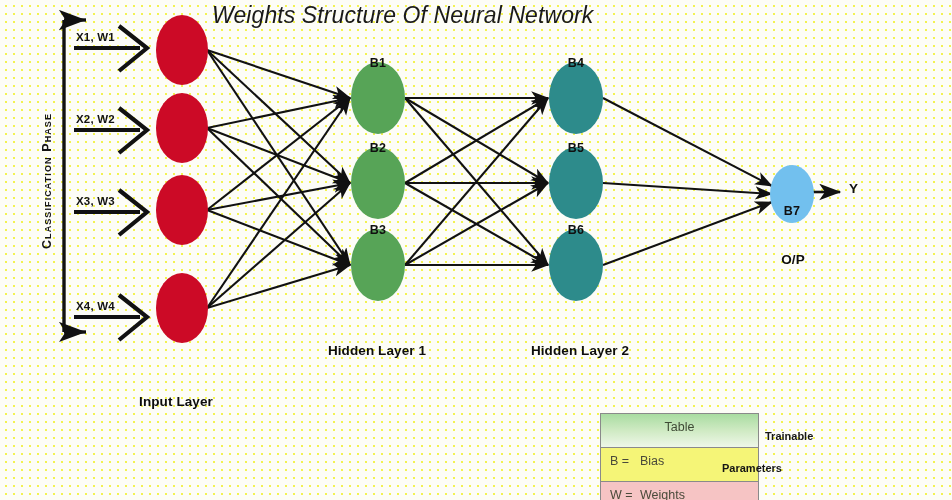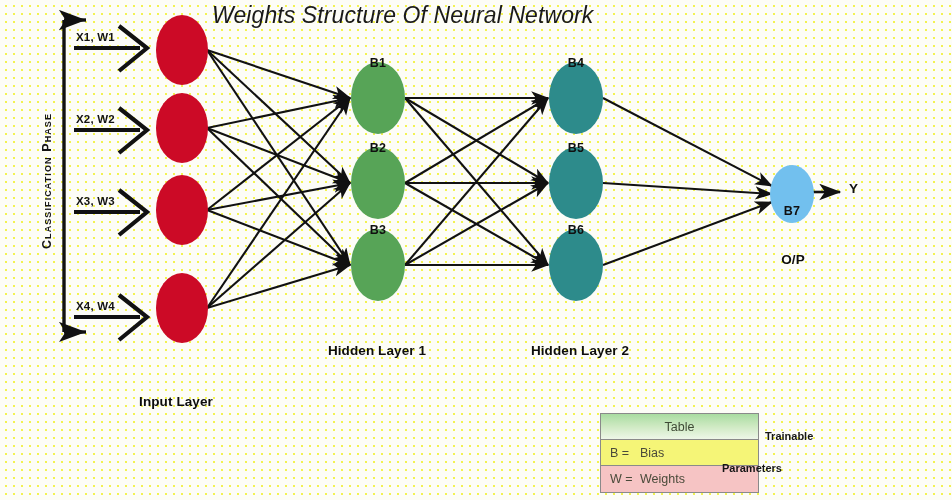--- a/index.html
+++ b/index.html
@@ -94,21 +94,21 @@
   
   #legend {
     position: absolute;
     left: 600px;
     top: 413px;
     width: 159px;
     border: 1px solid #8a8a8a;
     box-sizing: border-box;
   }
   #legend .row {
-    height: 26px;
+    height: 34px;
     line-height: 26px;
     box-sizing: border-box;
     font-size: 12.5px;
     color: #4a4a3a;
     border-bottom: 1px solid #8a8a8a;
     padding-left: 9px;
     white-space: nowrap;
   }
   #legend .row:last-child { border-bottom: none; }
   #legend .r-head {

